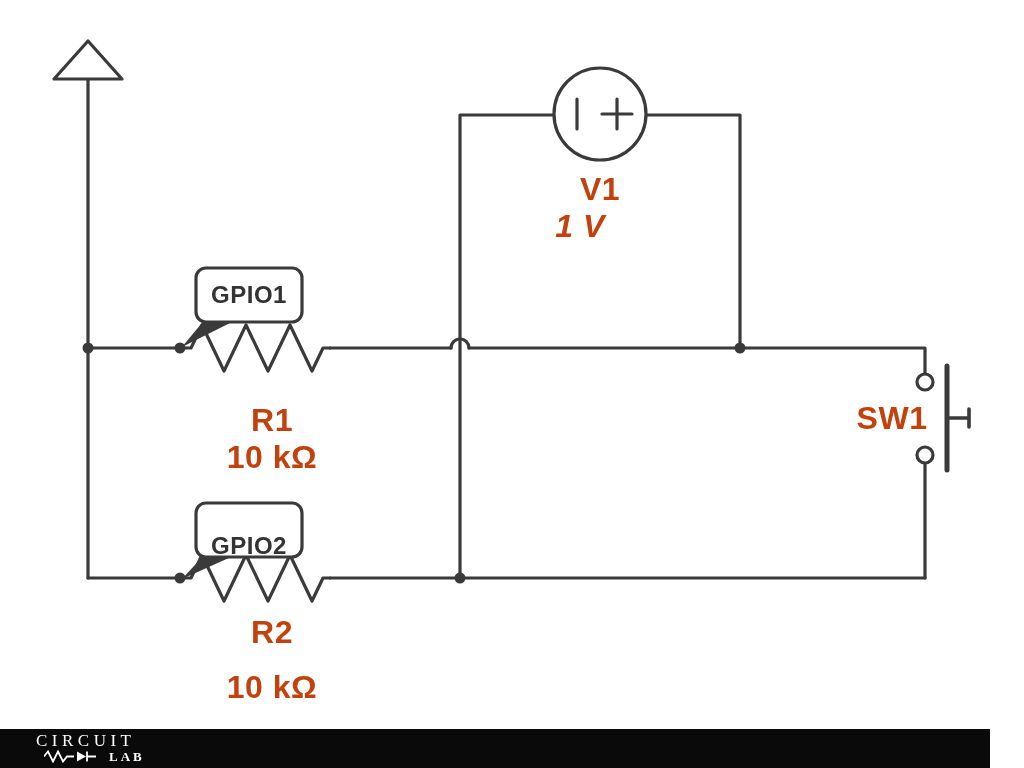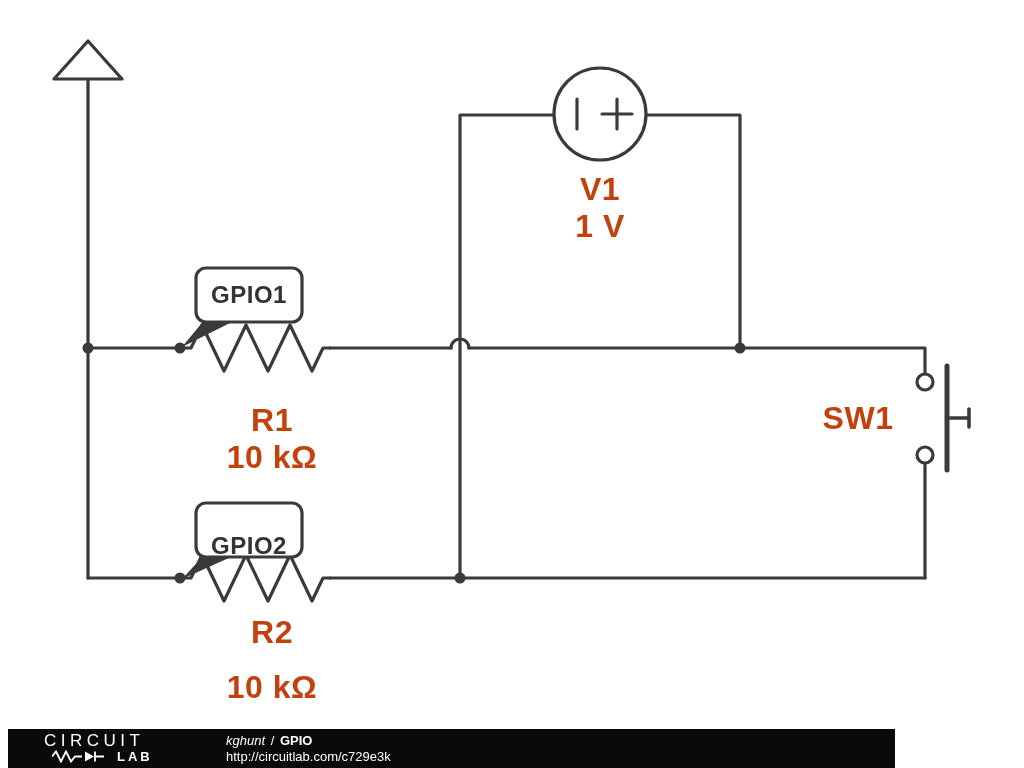--- a/index.html
+++ b/index.html
@@ -16,22 +16,22 @@
     color:#c2410c;
     font-weight:700;
     font-size:32px;
     white-space:nowrap;
     letter-spacing:0.5px;
   }
   .flag-lbl { font-size:24px; color:#333333; }
 
   
   .footer {
-    position:absolute; left:8px; bottom:0; width:887px; height:39px;
-    background:#0a0a0a; color:#ffffff;
+    position:absolute; left:0; bottom:0; width:990px; height:39px;
+    background:#0a0a0a; color:#ffffff;font-family:Liberation Serif, serif;
   }
   .logo { position:absolute; left:36px; top:3px; line-height:1; }
   .logo-top { font-size:17px; letter-spacing:4.5px; font-weight:400; color:#ffffff; }
   .logo-bottom { display:flex; margin-top:1px; padding-left:8px; }
   .logo-bottom .logo-lab { font-size:13px; font-weight:700; letter-spacing:3px; color:#ffffff; }
   .logo-wave { margin-right:5px; display:block; }
 
   .attrib { position:absolute; left:218px; top:4px; }
   .attrib-line1 { font-size:13px; line-height:16px; color:#ffffff; }
   .attrib-line1 .author { font-style:italic; }
@@ -109,45 +109,37 @@
       <circle cx="180" cy="578" r="5.5"></circle>
       <circle cx="740" cy="348" r="5.5"></circle>
       <circle cx="460" cy="578" r="5.5"></circle>
     </g>
   </svg>
 
   <div class="lbl flag-lbl" style="left:249px; top:295px;text-align:center;">GPIO1</div>
   <div class="lbl flag-lbl" style="left:249px; top:546px;">GPIO2</div>
 
   <div class="lbl" style="left:600px; top:189px;">V1</div>
-  <div class="lbl" style="left:600px; top:226px;">1 V</div>
+  <div class="lbl" style="left:580px; top:226px;font-style:italic;">1 V</div>
 
   <div class="lbl" style="left:272px; top:420px;">R1</div>
   <div class="lbl" style="left:272px; top:457px;">10 kΩ</div>
 
   <div class="lbl" style="left:272px; top:632px;">R2</div>
   <div class="lbl" style="left:272px; top:687px;">10 kΩ</div>
 
-  <div class="lbl" style="left:858px; top:418px;">SW1</div>
+  <div class="lbl" style="left:892px; top:418px;">SW1</div>
 
   <div class="footer">
     <div class="logo">
       <div class="logo-top">CIRCUIT</div>
       <div class="logo-bottom">
         <svg class="logo-wave" width="60" height="13" viewBox="0 0 60 13">
           <polyline points="0,6.5 4,1.5 9,11.5 14,1.5 19,11.5 23,6.5 30,6.5" fill="none" stroke="#ffffff" stroke-width="1.8"></polyline>
           <polygon points="33,1.5 33,11.5 42,6.5" fill="#ffffff"></polygon>
           <path d="M43,1.5 L43,11.5 M43,6.5 L52,6.5" stroke="#ffffff" stroke-width="1.8" fill="none"></path>
         </svg>
         <span class="logo-lab">LAB</span>
       </div>
     </div>
-    <div class="attrib">
-      <div class="attrib-line1">
-        <span class="author">kghunt</span>
-        <span class="sep">/</span>
-        <span class="title">GPIO</span>
-      </div>
-      <div class="attrib-url">http://circuitlab.com/c729e3k</div>
-    </div>
   </div>
 
 </div>
 
 </body></html>

